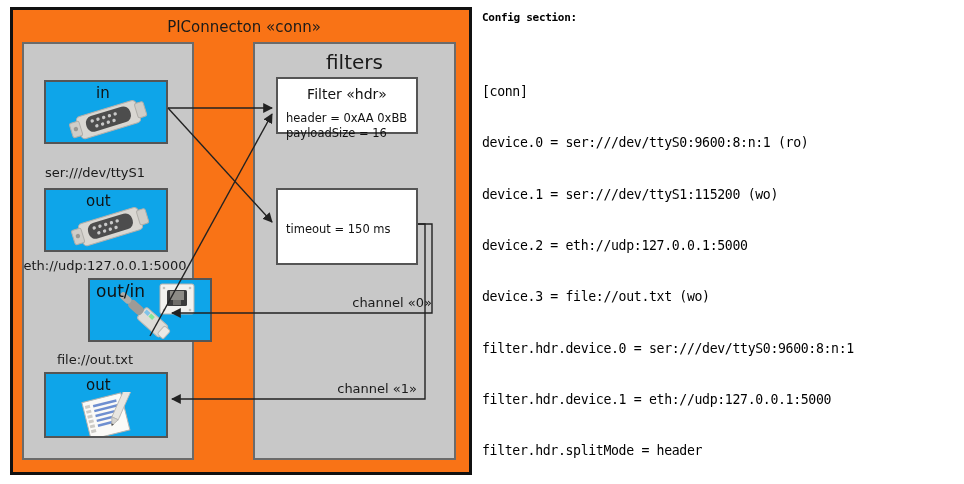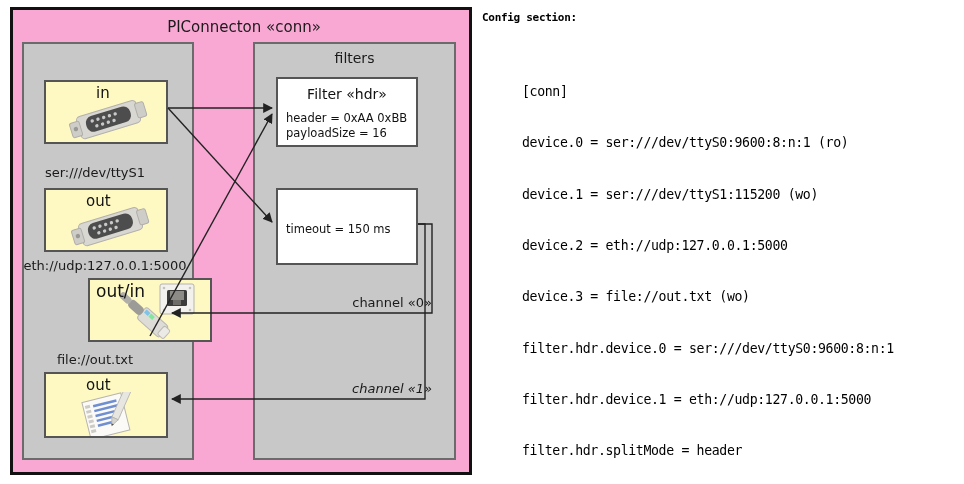--- a/index.html
+++ b/index.html
@@ -2,46 +2,46 @@
 <html><head>
 <meta charset="utf-8">
 <style>
   html,body{margin:0;padding:0;background:#ffffff;}
   body{width:964px;height:484px;overflow:hidden;font-family:"DejaVu Sans",sans-serif;}
   #root{position:relative;width:964px;height:484px;}
 
   
   .outer-frame{
     position:absolute;left:10px;top:7px;width:462px;height:468px;
-    background:#f9a8d4;border:3px solid #111111;box-sizing:border-box;
+    background:#f97316;border:3px solid #111111;box-sizing:border-box;
   }
   .outer-title{
     position:absolute;left:0;top:8px;width:462px;text-align:center;
     font-size:15px;color:#1a1a1a;
   }
 
   
   .panel{
     position:absolute;background:#c8c8c8;border:2px solid #6b6b6b;
     box-sizing:border-box;
   }
   .panel-devices{left:9px;top:32px;width:172px;height:418px;}
   .panel-filters{left:240px;top:32px;width:203px;height:418px;}
   .panel-title{
     position:absolute;left:0;top:6px;width:100%;text-align:center;
-    font-size:14px;color:#1a1a1a;
+    font-size:20px;color:#1a1a1a;
   }
 
   
   .dev-label{
     position:absolute;text-align:center;font-size:13px;color:#1a1a1a;
     white-space:nowrap;
   }
   .dev-box{
-    position:absolute;background:#fef9c3;border:2px solid #555555;
+    position:absolute;background:#0ea5e9;border:2px solid #555555;
     box-sizing:border-box;overflow:hidden;
   }
   .dev-dir{
     position:absolute;font-size:15px;color:#111111;z-index:3;
   }
 
   
   .filter-box{
     position:absolute;background:#ffffff;border:2px solid #555555;
     box-sizing:border-box;
@@ -72,21 +72,21 @@
   }
   .config-heading{
     position:absolute;left:0;top:4px;font-family:"DejaVu Sans Mono",monospace;
     font-size:11px;font-weight:bold;color:#000000;letter-spacing:-0.3px;
   }
   .config-body{
     position:absolute;left:0;top:42px;
     font-family:"DejaVu Sans Mono",monospace;font-size:13.2px;
     line-height:17.1px;color:#000000;white-space:pre;letter-spacing:-0.35px;
   }
-  .config-body div{white-space:pre;margin-left:40px;}
+  .config-body div{white-space:pre;}
 
   
   .icon-wrap{position:absolute;}
 </style>
 </head>
 <body>
 
 <div id="root">
 
   <div class="outer-frame">
@@ -194,36 +194,36 @@
         </g>
         <g transform="rotate(38 40 26)">
           <rect x="36" y="-6" width="7" height="34" fill="#e8e6e1" stroke="#b6b4af" stroke-width="0.8"></rect>
           <polygon points="36,28 43,28 39.5,36" fill="#d6d4cf" stroke="#b6b4af" stroke-width="0.8"></polygon>
           <polygon points="38,34 41,34 39.5,36" fill="#55534f"></polygon>
         </g>
       </g>
     </svg>
   </div>
 
-  <div class="filter-box" style="left:276px;top:77px;width:142px;height:70px;">
+  <div class="filter-box" style="left:276px;top:77px;width:142px;height:57px;">
     <div class="filter-title">Filter «hdr»</div>
     <div class="filter-attrs">
       <div>header = 0xAA 0xBB</div>
       <div>payloadSize = 16</div>
     </div>
   </div>
 
   <div class="filter-box" style="left:276px;top:188px;width:142px;height:77px;">
     <div class="filter-attrs">
       <div>timeout = 150 ms</div>
     </div>
   </div>
 
   <div class="channel-label" style="left:260px;top:295px;width:172px;">channel «0»</div>
-  <div class="channel-label" style="left:260px;top:381px;width:172px;font-style:italic;">channel «1»</div>
+  <div class="channel-label" style="left:245px;top:381px;width:172px;">channel «1»</div>
 
   <svg id="wires">
     <defs>
       <marker id="ah" viewBox="0 0 10 10" refX="9" refY="5" markerWidth="7" markerHeight="7" orient="auto-start-reverse">
         <path d="M 0 0 L 10 5 L 0 10 z" fill="#222222"></path>
       </marker>
     </defs>
     <g stroke="#222222" stroke-width="1.4" fill="none">
 
       <path d="M 168 108 L 272 108" marker-end="url(#ah)"></path>

